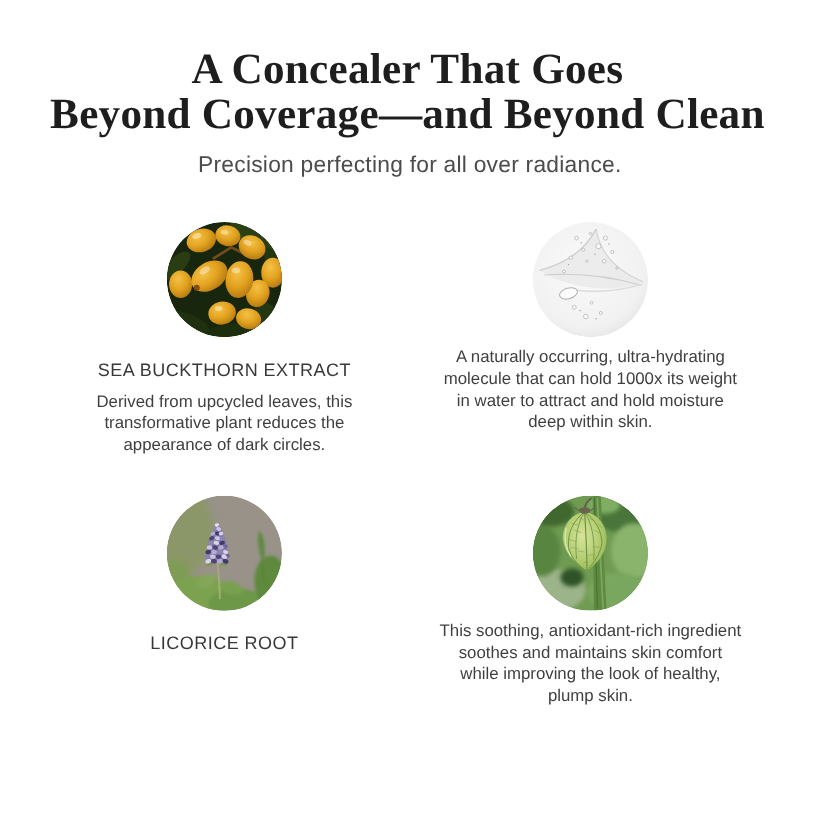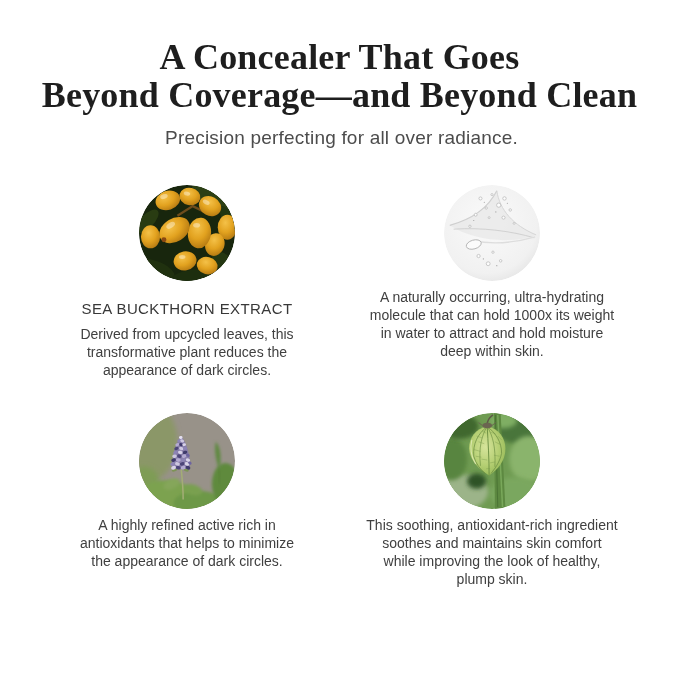--- a/index.html
+++ b/index.html
@@ -229,23 +229,21 @@
               <ellipse cx="40" cy="33" rx="2.2" ry="1.6" fill="#b4abd2" transform="rotate(-24 40 33)"></ellipse>
               <ellipse cx="44" cy="33" rx="2.2" ry="1.6" fill="#3f3a6b" transform="rotate(18 44 33)"></ellipse>
               <ellipse cx="47" cy="33" rx="2" ry="1.5" fill="#d8d3e8" transform="rotate(-12 47 33)"></ellipse>
               <ellipse cx="42" cy="29" rx="2.1" ry="1.6" fill="#8d84b5" transform="rotate(-16 42 29)"></ellipse>
               <ellipse cx="45" cy="29" rx="2.1" ry="1.6" fill="#cdc7e0" transform="rotate(22 45 29)"></ellipse>
               <ellipse cx="43.5" cy="25.5" rx="1.9" ry="1.5" fill="#e4e0f0" transform="rotate(-10 43.5 25.5)"></ellipse>
             </g>
           </g>
         </svg>
       </div>
-      <p class="ing-desc">A highly refined active rich in
-antioxidants that helps to minimize
-the appearance of dark circles.</p>
+      <h2 class="ing-name">LICORICE ROOT</h2>
     </div>
 
     <div class="cell">
       <div class="photo">
         <svg viewBox="0 0 100 100">
           <defs>
             <clipPath id="clip4">
                 <circle cx="50" cy="50" r="50"></circle>
               </clipPath>
             <radialGradient id="lanternGrad" cx="45%" cy="42%" r="62%">

